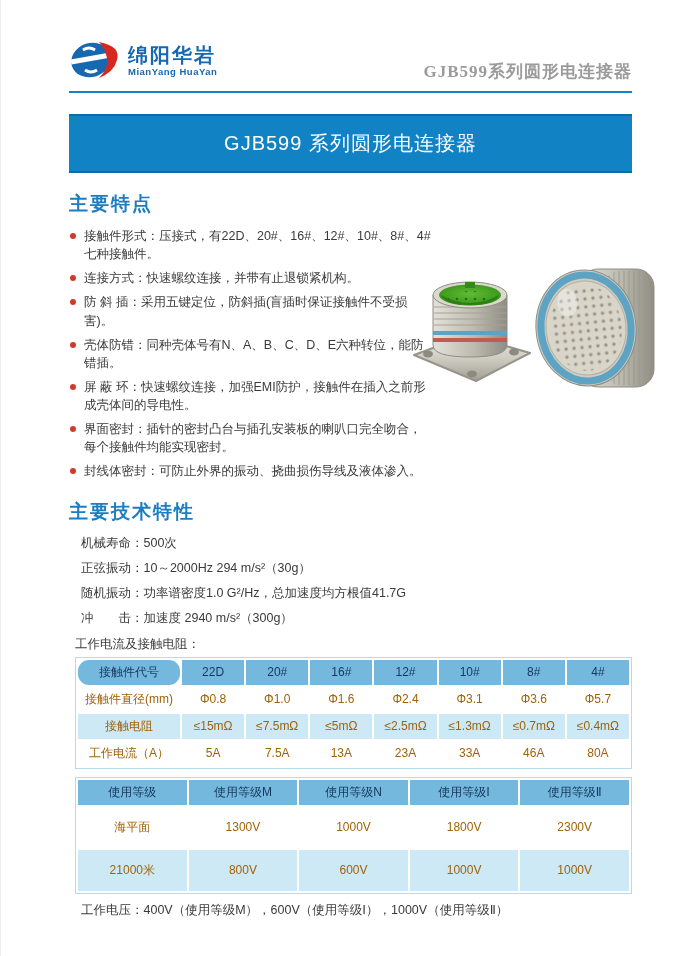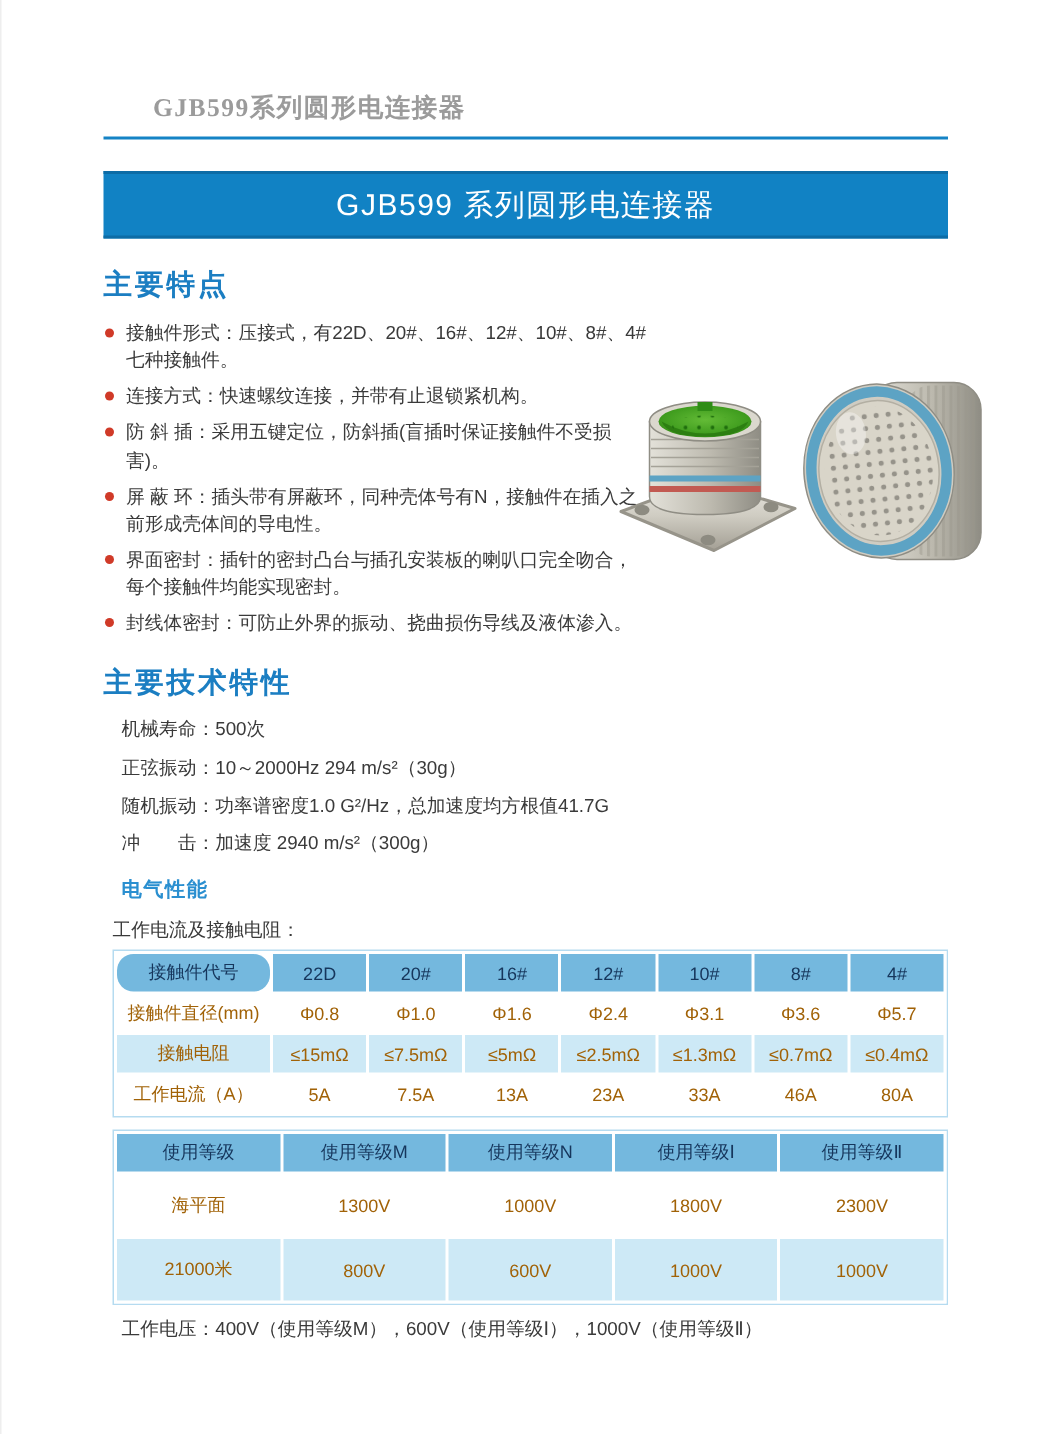--- a/index.html
+++ b/index.html
@@ -18,21 +18,21 @@
   .logo-text-cn { font-size:20px; font-weight:bold; color:#1668b0; letter-spacing:2px; line-height:1.1; }
   .logo-text-en { font-size:9.5px; font-weight:bold; color:#1668b0; letter-spacing:0.5px; }
   .doc-title {
     font-family:"Liberation Serif","DejaVu Serif",serif;
     font-size:17px; font-weight:bold; color:#9b9b9b; letter-spacing:1px; margin-top:22px;margin-left:33px;
   }
   .header-rule { height:2px; background:#1583c5; margin:8px 8px 0 8px; }
 
   
   .banner {
-    margin:21px 8px 0 8px; height:45px; background:#1182c4;
+    margin:21px 8px 0 8px; height:59px; background:#1182c4;
     border-top:2px solid #0d6ca6; border-bottom:2px solid #0d6ca6;
     display:flex; align-items:center; justify-content:center;
   }
   .banner span { color:#fff; font-size:20px; letter-spacing:1px; }
 
   
   .section-heading { font-size:19px; font-weight:bold; color:#1b7ec2; letter-spacing:2px; margin:18px 8px 10px 8px; }
   .features-body { position:relative; margin:0 8px; min-height:170px; }
   .feature-list { width:362px; list-style:none; }
   .feature-list li {
@@ -62,36 +62,50 @@
   #table1 th:first-child { width:19%;border-radius:11px; }
   #table2 th { width:20%; }
   #table2 td { padding:12px 2px; }
 </style>
 </head>
 <body>
 
 <div class="page">
 
   <div class="header">
+    <div class="logo-wrap">
+      <svg width="52" height="44" viewBox="0 0 52 44">
+        <ellipse cx="22" cy="22" rx="20" ry="17" transform="rotate(-18 22 22)" fill="#1668b0"></ellipse>
+        <rect x="2" y="18" width="40" height="5" fill="#fff" transform="rotate(-10 22 22)"></rect>
+        <path d="M30 4 Q52 8 48 22 Q45 34 30 40 Q40 30 38 20 Q36 10 30 4 Z" fill="#d6281e"></path>
+        <path d="M14 12 q6 -4 12 0" stroke="#fff" stroke-width="3" fill="none"></path>
+        <path d="M16 32 q6 4 12 0" stroke="#fff" stroke-width="3" fill="none"></path>
+      </svg>
+      <div>
+        <div class="logo-text-cn">绵阳华岩</div>
+        <div class="logo-text-en">MianYang HuaYan</div>
+      </div>
+    </div>
     <div class="doc-title">GJB599系列圆形电连接器</div>
   </div>
   <div class="header-rule"></div>
 
   <div class="banner">
     <span>GJB599 系列圆形电连接器</span>
   </div>
 
   <div class="section-heading">主要特点</div>
   <div class="features-body">
     <ul class="feature-list">
 
     <li>接触件形式：压接式，有22D、20#、16#、12#、10#、8#、4#七种接触件。</li>
         <li>连接方式：快速螺纹连接，并带有止退锁紧机构。</li>
         <li>防 斜 插：采用五键定位，防斜插(盲插时保证接触件不受损害)。</li>
-        <li>屏 蔽 环：插头带有屏蔽环，同种壳体号有N，接触件在插入之前形成壳体间的导电性。</li>
+        <li>壳体防错：同种壳体号有N、A、B、C、D、E六种转位，能防错插。</li>
+        <li>屏 蔽 环：快速螺纹连接，加强EMI防护，接触件在插入之前形成壳体间的导电性。</li>
         <li>界面密封：插针的密封凸台与插孔安装板的喇叭口完全吻合，每个接触件均能实现密封。</li>
         <li>封线体密封：可防止外界的振动、挠曲损伤导线及液体渗入。</li>
       </ul>
 
     <svg class="product-image" width="252" height="152" viewBox="0 0 252 152">
       <defs>
         <linearGradient id="metalV" x1="0" y1="0" x2="0" y2="1">
           <stop offset="0" stop-color="#eceae3"></stop>
             <stop offset=".5" stop-color="#cfccc2"></stop>
             <stop offset="1" stop-color="#a39f94"></stop>
@@ -155,21 +169,20 @@
   <div class="section-heading">主要技术特性</div>
 
   <div class="spec-lines">
 
   <div>机械寿命：500次</div>
       <div>正弦振动：10～2000Hz  294 m/s²（30g）</div>
       <div>随机振动：功率谱密度1.0 G²/Hz，总加速度均方根值41.7G</div>
       <div>冲　　击：加速度 2940 m/s²（300g）</div>
     </div>
 
-  <div class="sub-heading">电气性能</div>
   <div class="table-label">工作电流及接触电阻：</div>
   <div class="tbl-wrap">
     <table class="spec" id="table1">
       <thead>
           <tr>
             <th>接触件代号</th>
             <th>22D</th>
             <th>20#</th>
             <th>16#</th>
             <th>12#</th>

